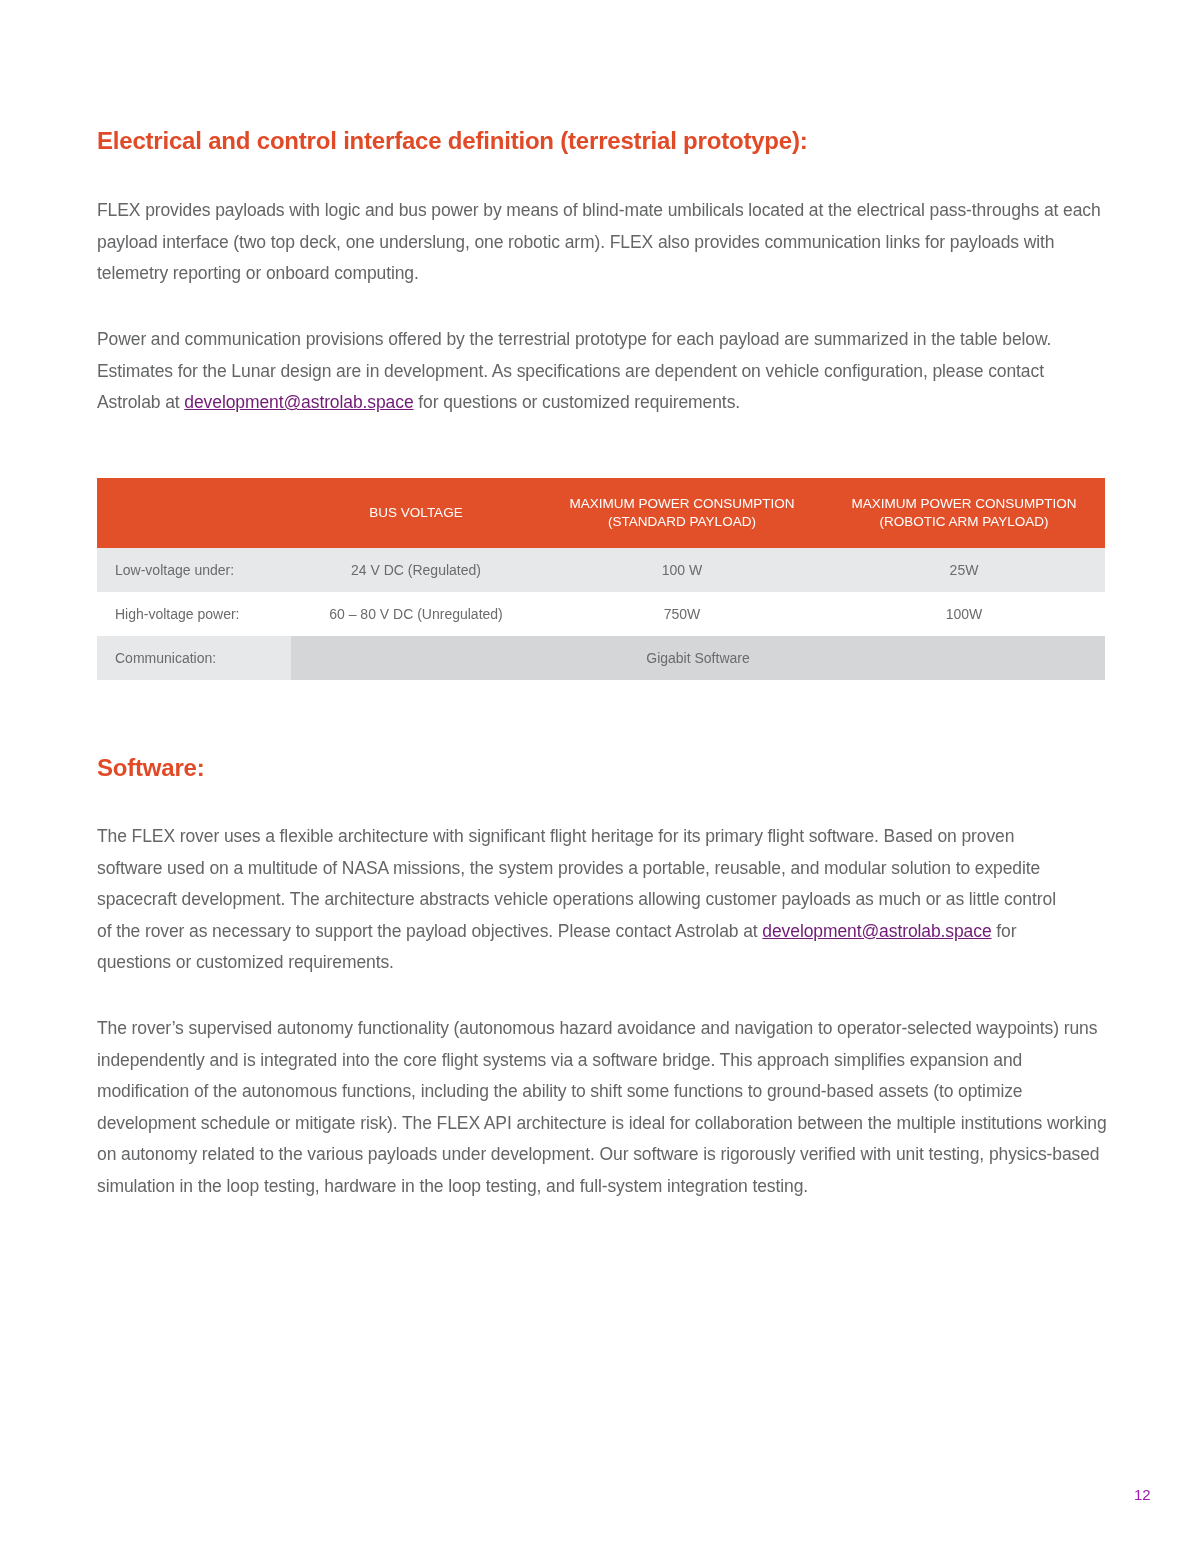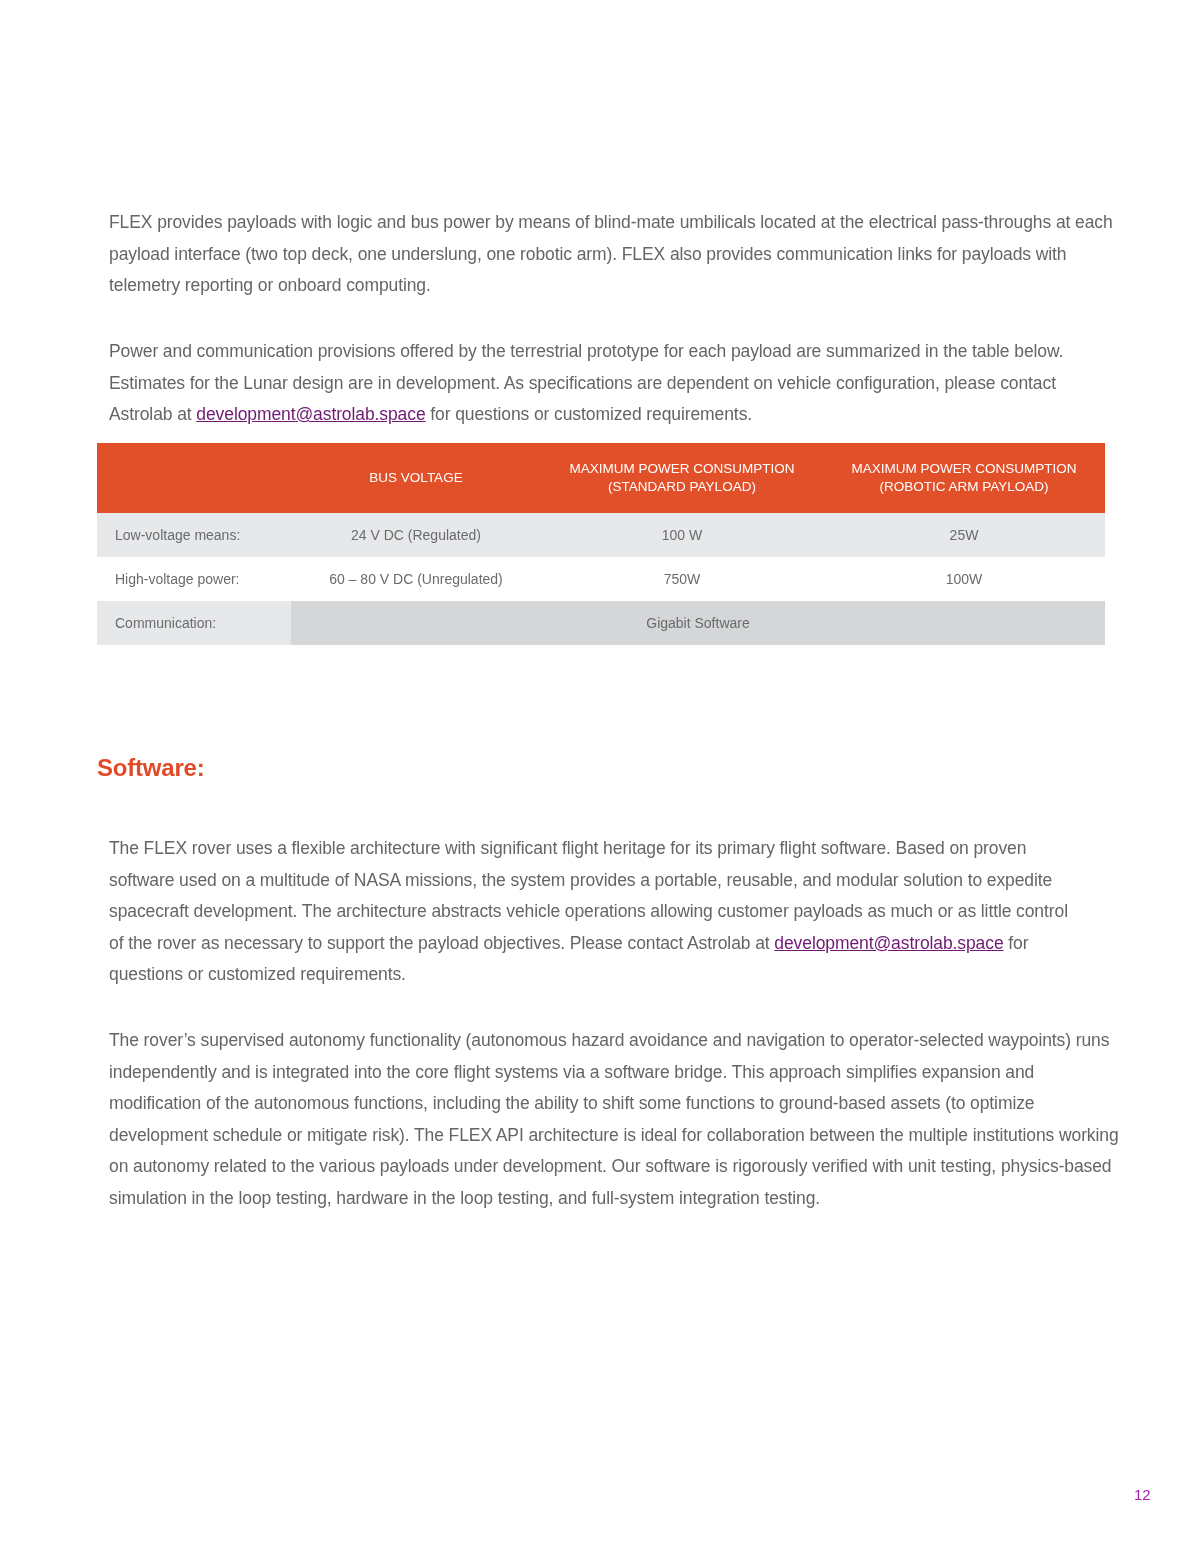--- a/index.html
+++ b/index.html
@@ -1,44 +1,45 @@
 <!DOCTYPE html>
 <html><head>
   <meta charset="utf-8">
   <style>
     html, body { margin: 0; padding: 0; background: #ffffff; }
     body { width: 1200px; height: 1553px; position: relative; overflow: hidden;
            font-family: "Liberation Sans", sans-serif; color: #5f6062; }
     .page { position: absolute; left: 0; top: 0; width: 1200px; height: 1553px; }
     h2 { position: absolute; left: 97px; margin: 0; font-family: "Liberation Sans", sans-serif;
          font-weight: bold; font-size: 24px; color: #e04a27; letter-spacing: -0.2px; }
-    .para { position: absolute; left: 97px; width: 1010px; margin: 12px; font-size: 17.5px;
+    .para { position: absolute; left: 97px; width: 1010px; margin: 0; font-size: 17.5px;
             line-height: 31.6px; color: #646567; letter-spacing: -0.1px; }
     .para a { color: #701a75; text-decoration: underline; }
-    table { position: absolute; left: 97px; top: 443px; width: 1008px; border-collapse: collapse;
+    table { position: absolute; left: 97px; top: 478px; width: 1008px; border-collapse: collapse;
             font-family: "Liberation Sans", sans-serif; }
     th { background: #e2502a; color: #ffffff; font-weight: normal; font-size: 13.5px; line-height: 18px;
          height: 70px; padding: 0; text-align: center; text-transform: none; }
     td { height: 44px; padding: 0; font-size: 14px; color: #6a6b6d; text-align: center; }
     td.label { text-align: left; padding-left: 18px; width: 176px; }
     tr.row-low td { background: #e6e8e9; }
     tr.row-high td { background: #ffffff; }
     tr.row-comm td.label { background: #e6e8e9; }
     tr.row-comm td.value { background: #d4d6d7; }
     .col-label { width: 194px; }
     .col-bus { width: 250px; }
     .col-std { width: 282px; }
     .col-arm { width: 282px; }
     .page-number { position: absolute; left: 1134px; top: 1486px; font-size: 15px; color: #a21caf; }
   </style>
 </head>
 <body>
 
 <div class="page">
 
+  <h2 style="top:127px;">Electrical and control interface definition (terrestrial prototype):</h2>
 
   <p class="para" style="top:195px;">FLEX provides payloads with logic and bus power by means of blind-mate umbilicals located at the electrical pass-throughs at each payload interface (two top deck, one underslung, one robotic arm). FLEX also provides communication links for payloads with telemetry reporting or onboard computing.</p>
 
   <p class="para" style="top:324px;"><span>Power and communication provisions offered by the terrestrial prototype for each payload are summarized in the table below. Estimates for the Lunar design are in development. As specifications are dependent on vehicle configuration, please contact Astrolab at </span><a href="mailto:development@astrolab.space">development@astrolab.space</a><span> for questions or customized requirements.</span></p>
 
   <table>
     <thead>
       <tr>
         <th class="col-label"></th>
         <th class="col-bus">BUS VOLTAGE</th>
@@ -47,21 +48,21 @@
           <span>(STANDARD PAYLOAD)</span>
         </th>
         <th class="col-arm">
           <span>MAXIMUM POWER CONSUMPTION</span><br>
           <span>(ROBOTIC ARM PAYLOAD)</span>
         </th>
       </tr>
     </thead>
     <tbody>
       <tr class="row-low">
-        <td class="label">Low-voltage means:</td>
+        <td class="label">Low-voltage under:</td>
         <td>24 V DC (Regulated)</td>
         <td>100 W</td>
         <td>25W</td>
       </tr>
       <tr class="row-high">
         <td class="label">High-voltage power:</td>
         <td>60 – 80 V DC (Unregulated)</td>
         <td>750W</td>
         <td>100W</td>
       </tr>

